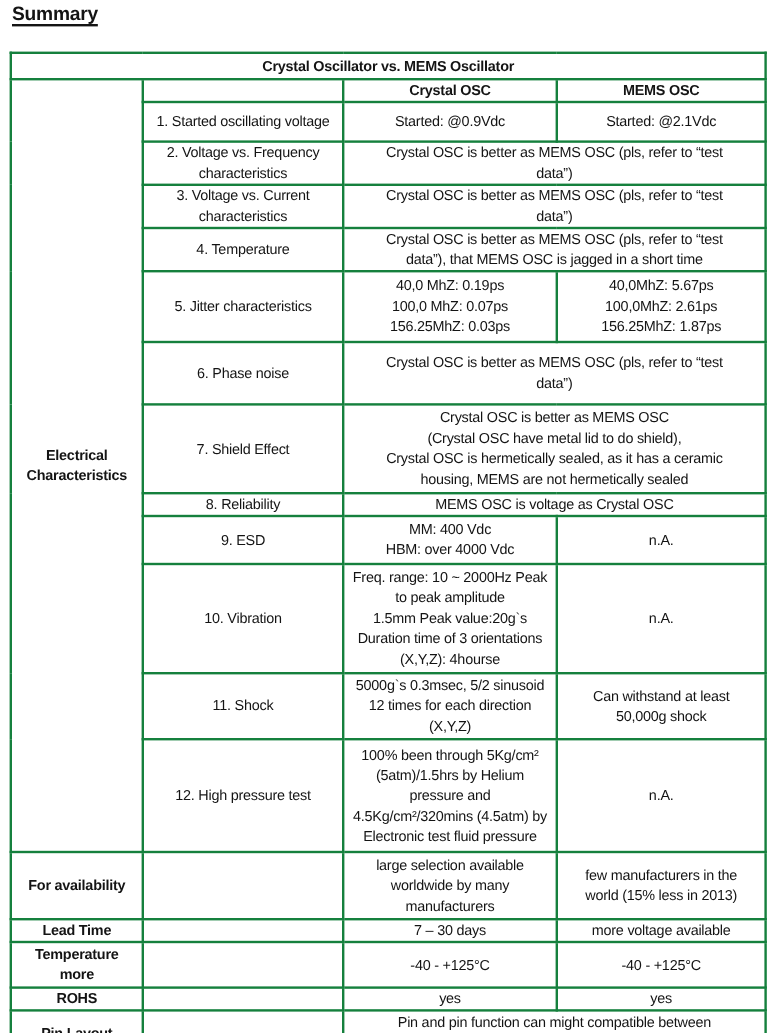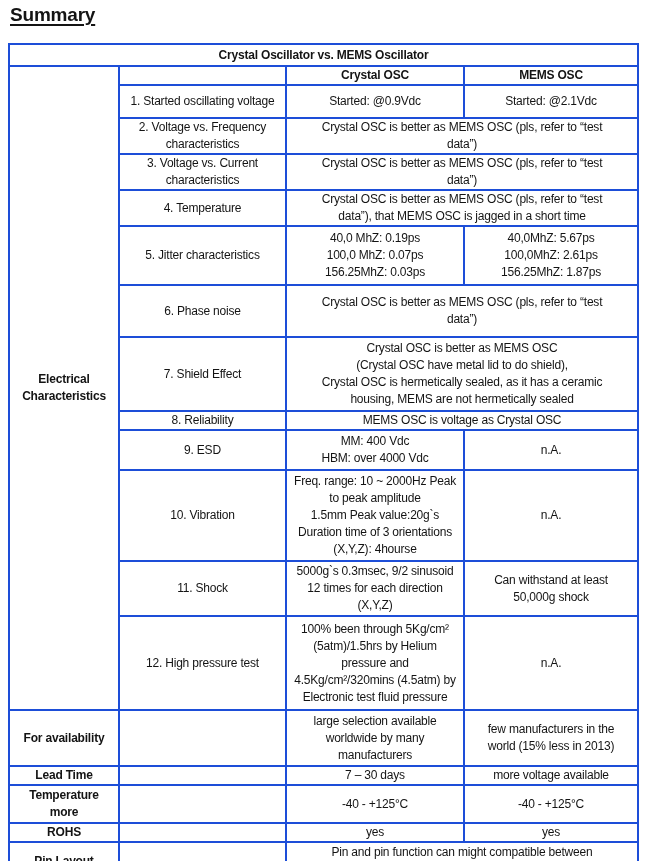--- a/index.html
+++ b/index.html
@@ -6,35 +6,35 @@
   html, body {
     margin: 0; padding: 0;
     width: 646px; height: 861px;
     background: #ffffff;
     color: #141414;
     font-family: "Liberation Sans", sans-serif;
   }
   .page { position: relative; width: 646px; height: 861px; overflow: hidden; }
   .summary-heading {
     position: absolute; left: 10px; top: 4px;
-    font-size: 19px; font-weight: bold;
+    font-size: 16px; font-weight: bold;
     letter-spacing: -0.2px;
     text-decoration: underline;
     text-decoration-thickness: 2px;
     text-underline-offset: 3px;
     text-align: center;
   }
   table.cmp {
     position: absolute; left: 8px; top: 43px;
     width: 629px;
     border-collapse: collapse;
     table-layout: fixed;
   }
   table.cmp td {
-    border: 2px solid #1d4ed8;
+    border: 2px solid #15803d;
     padding: 0 4px;
     font-size: 12px;
     line-height: 17px;
     letter-spacing: -0.2px;
     vertical-align: middle;
     text-align: center;
     white-space: pre-line;
     overflow: hidden;
   }
   td.title-cell { font-size: 14px; font-weight: bold; line-height: 18px; }
@@ -122,21 +122,21 @@
         <td class="row-label">10. Vibration</td>
         <td>Freq. range: 10 ~ 2000Hz Peak
 to peak amplitude
 1.5mm Peak value:20g`s
 Duration time of 3 orientations
 (X,Y,Z): 4hourse</td>
         <td>n.A.</td>
       </tr>
       <tr style="height:55px">
         <td class="row-label">11. Shock</td>
-        <td>5000g`s 0.3msec, 9/2 sinusoid
+        <td>5000g`s 0.3msec, 5/2 sinusoid
 12 times for each direction
 (X,Y,Z)</td>
         <td>Can withstand at least
 50,000g shock</td>
       </tr>
       <tr style="height:94px">
         <td class="row-label">12. High pressure test</td>
         <td>100% been through 5Kg/cm²
 (5atm)/1.5hrs by Helium
 pressure and

